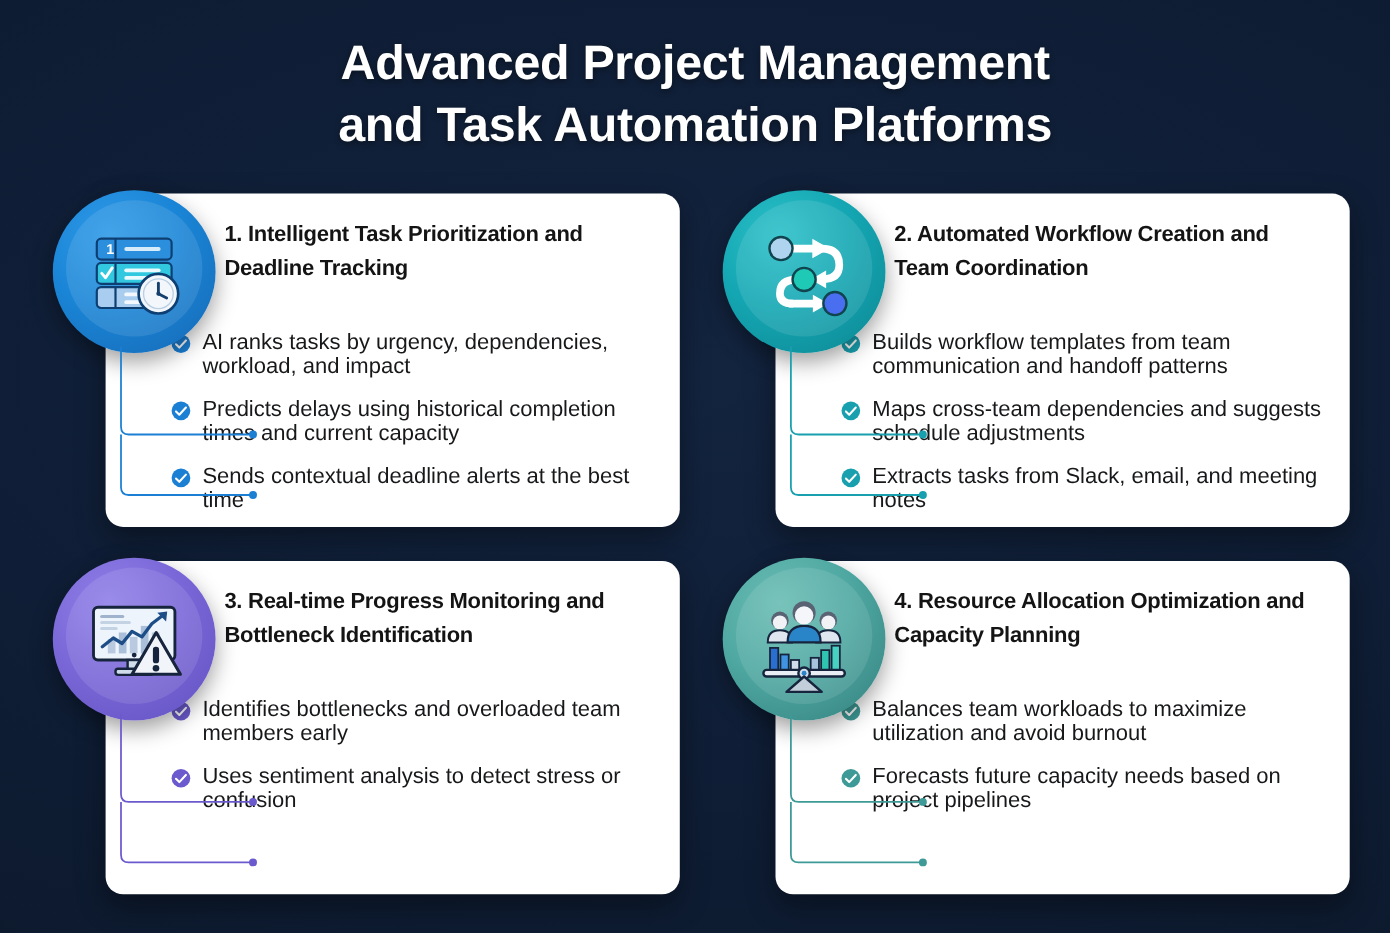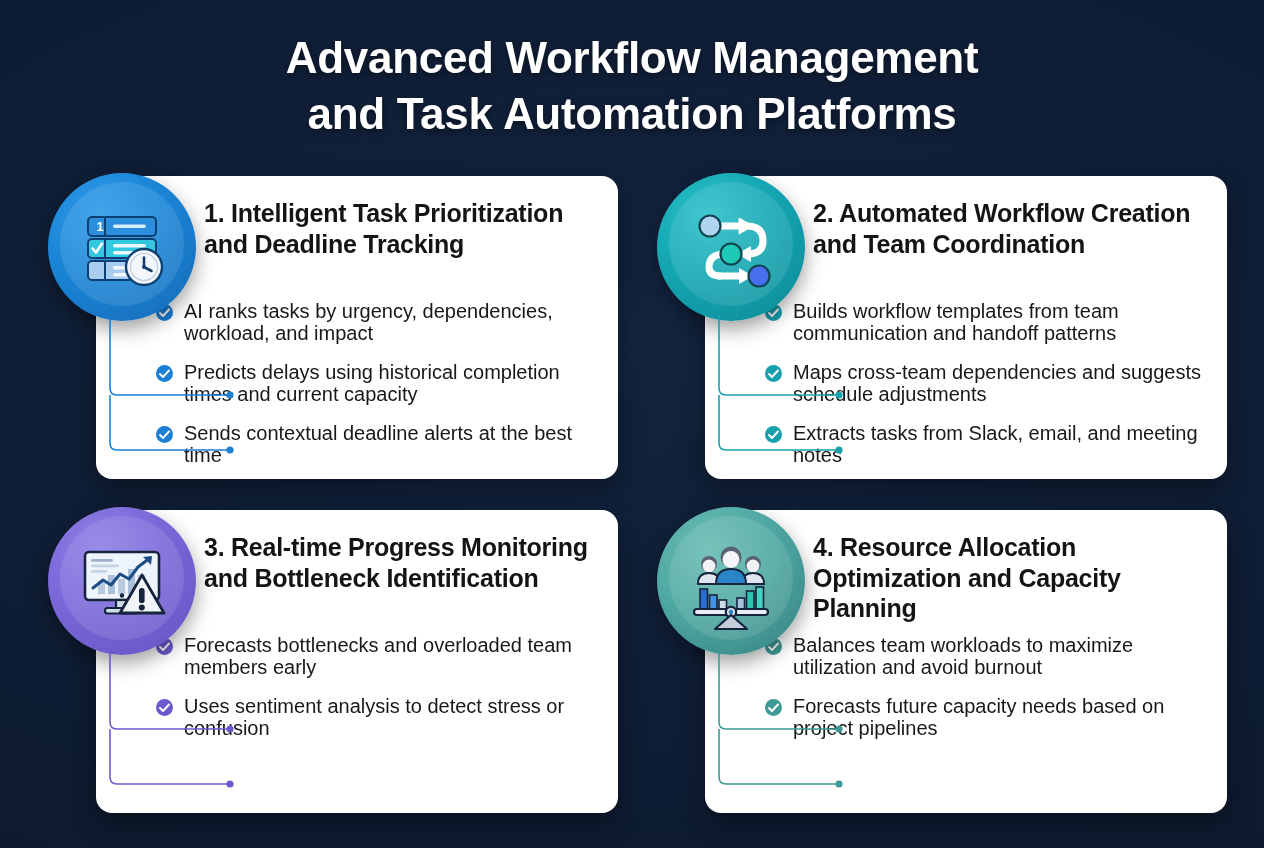--- a/index.html
+++ b/index.html
@@ -68,21 +68,21 @@
   }
 
   .card-inner {
     position: absolute;
     left: 108px;
     right: 24px;
     top: 22px;
   }
 
   .card-heading {
-    font-size: 25px;
+    font-size: 20px;
     font-weight: bold;
     line-height: 30.5px;
     color: #141414;
     letter-spacing: -0.25px;
   }
 
   
   .bullets {
     position: absolute;
     left: 108px;
@@ -150,21 +150,21 @@
     pointer-events: none;
     z-index: 3;
   }
 </style>
 </head>
 <body>
 
 <div class="page">
 
   <div class="title-wrap">
-    <div class="title-line">Advanced Workflow Management</div>
+    <div class="title-line">Advanced Project Management</div>
     <div class="title-line">and Task Automation Platforms</div>
   </div>
 
   <div class="grid">
 
     <div class="cell c1">
       <div class="card">
         <div class="card-inner">
           <div class="card-heading">1. Intelligent Task Prioritization and Deadline Tracking</div>
         </div>
@@ -309,21 +309,21 @@
         <circle cx="182" cy="277" r="3.6" fill="#6a5acd"></circle>
       </svg>
 
       <div class="bullets">
         <div class="bullet">
           <span class="check" style="background:#6a5acd">
             <svg width="11" height="10" viewBox="0 0 11 10">
                 <path d="M1 5 L4 8 L10 1.5" fill="none" stroke="#fff" stroke-width="1.9" stroke-linecap="round" stroke-linejoin="round"></path>
               </svg>
           </span>
-          <span class="bullet-text">Forecasts bottlenecks and overloaded team members early</span>
+          <span class="bullet-text">Identifies bottlenecks and overloaded team members early</span>
         </div>
         <div class="bullet">
           <span class="check" style="background:#6a5acd">
             <svg width="11" height="10" viewBox="0 0 11 10">
                 <path d="M1 5 L4 8 L10 1.5" fill="none" stroke="#fff" stroke-width="1.9" stroke-linecap="round" stroke-linejoin="round"></path>
               </svg>
           </span>
           <span class="bullet-text">Uses sentiment analysis to detect stress or confusion</span>
         </div>
       </div>

